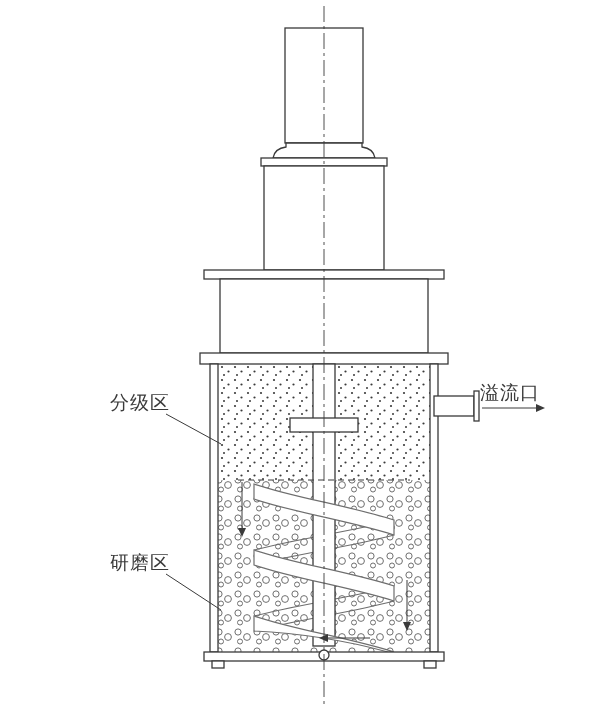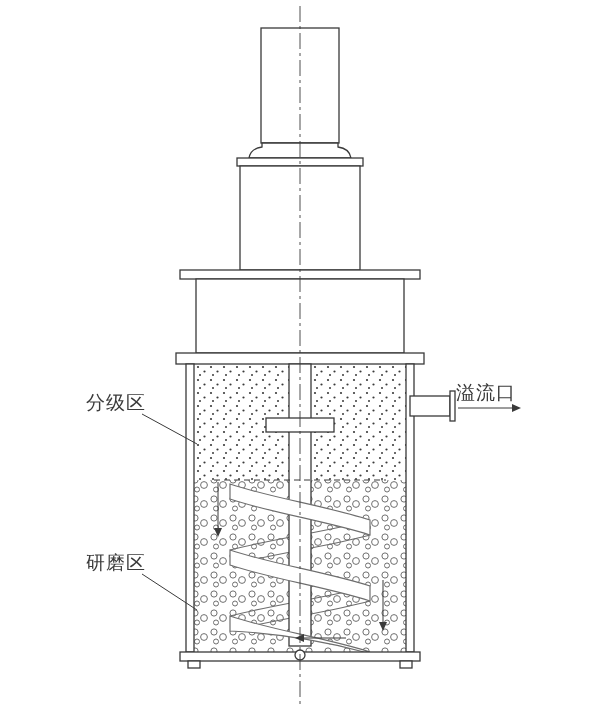--- a/index.html
+++ b/index.html
@@ -1,16 +1,16 @@
 <!DOCTYPE html>
 <html style="--line: #3a3a3a; --light-line: #6e6e6e; --background: #ffffff;"><head>
 <meta charset="utf-8">
 <style>
   html,body { margin:0; padding:0; background:#fff; }
-  .stage { position:relative; width:529px; height:713px; background:var(--background,#fff); overflow:hidden; }
+  .stage { position:relative; width:529px; height:713px; background:var(--background,#fff); overflow:hidden;margin-left:24px; }
   svg { display:block; }
   .fw   { fill:#fff; stroke:var(--line,#3a3a3a); stroke-width:1.3; }
   .thin { stroke:var(--line,#3a3a3a); fill:none; stroke-width:1; }
   .back { stroke:var(--light-line,#707070); fill:none; stroke-width:1.1; }
   .ribbon { fill:#fff; stroke:var(--light-line,#555); stroke-width:1.2; }
   .dash { stroke:var(--line,#3a3a3a); fill:none; stroke-width:1; stroke-dasharray:6 4; }
   .cl   { stroke:var(--line,#3a3a3a); fill:none; stroke-width:0.9; stroke-dasharray:16 4 3 4; }
   .head { fill:var(--line,#3a3a3a); stroke:none; }
   .dot  { fill:var(--line,#3a3a3a); }
   .media{ fill:#fff; stroke:var(--light-line,#707070); stroke-width:1; }

